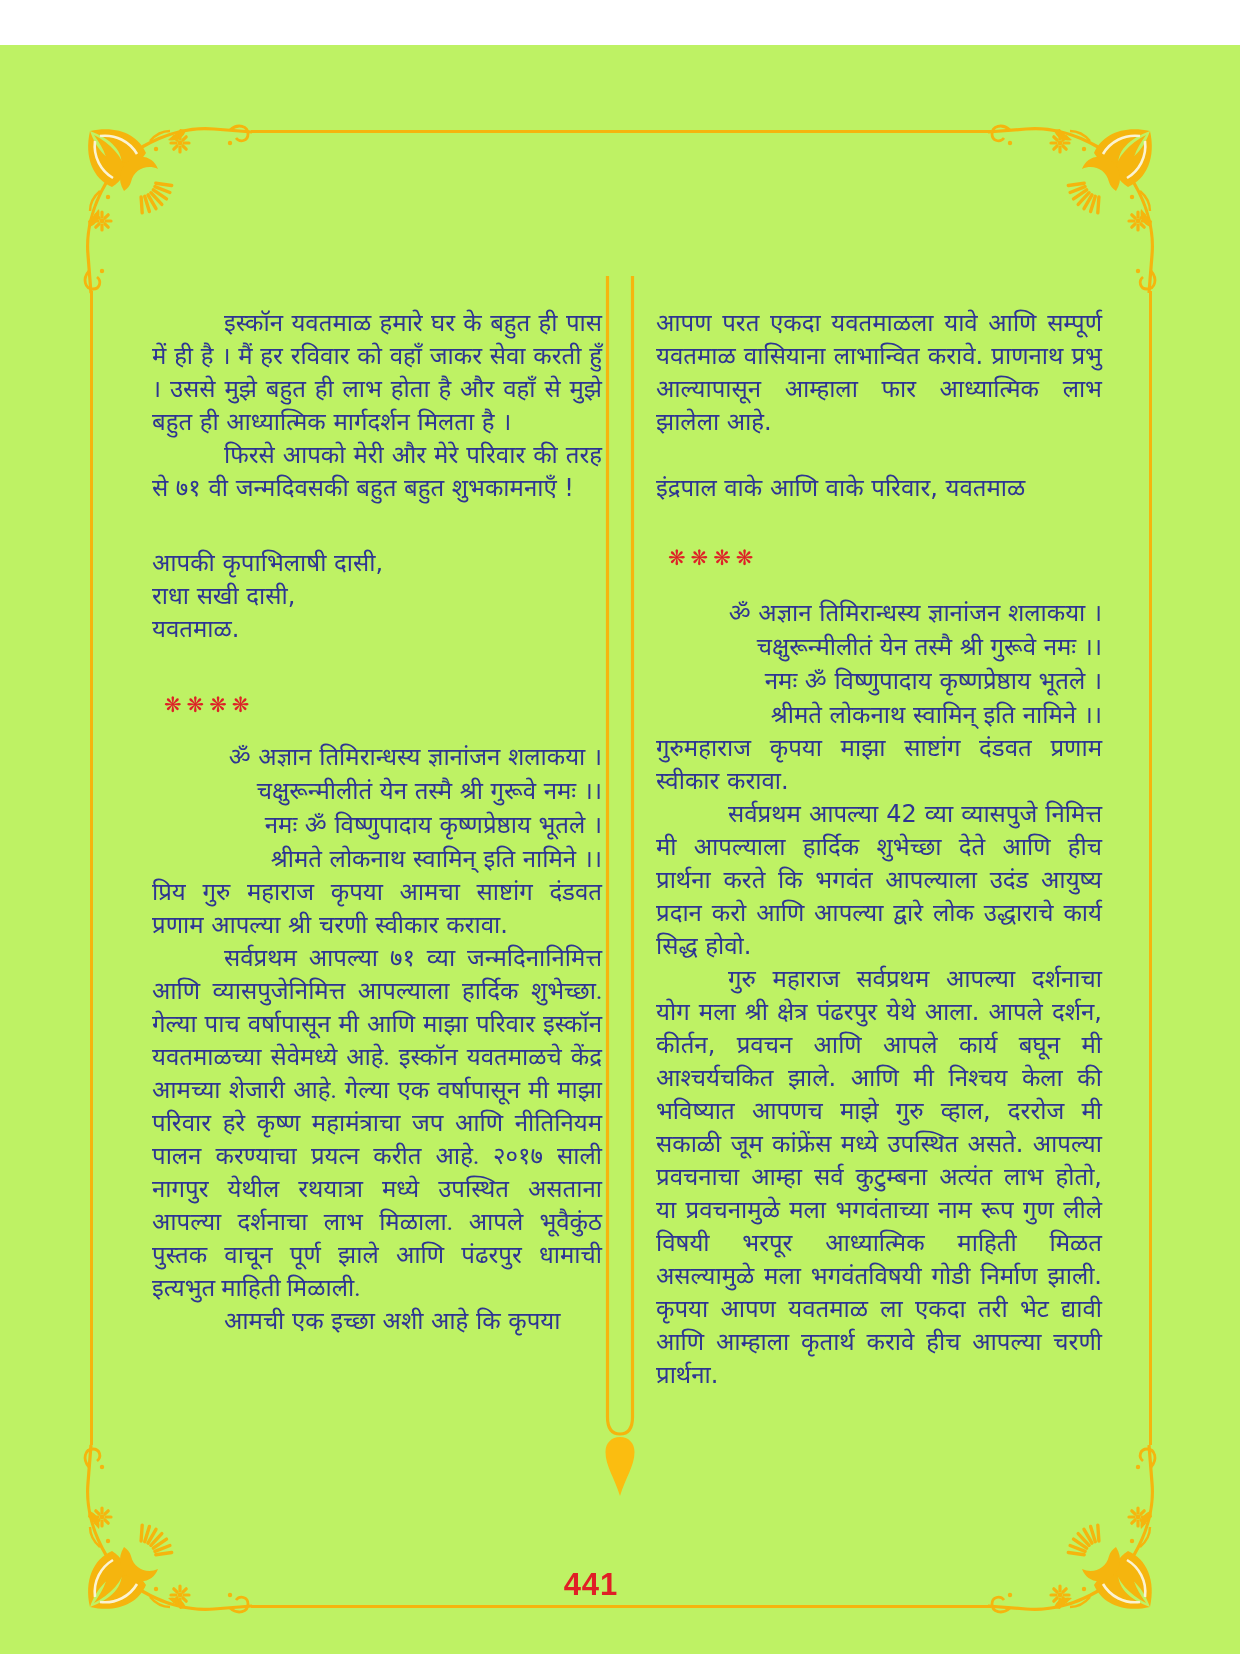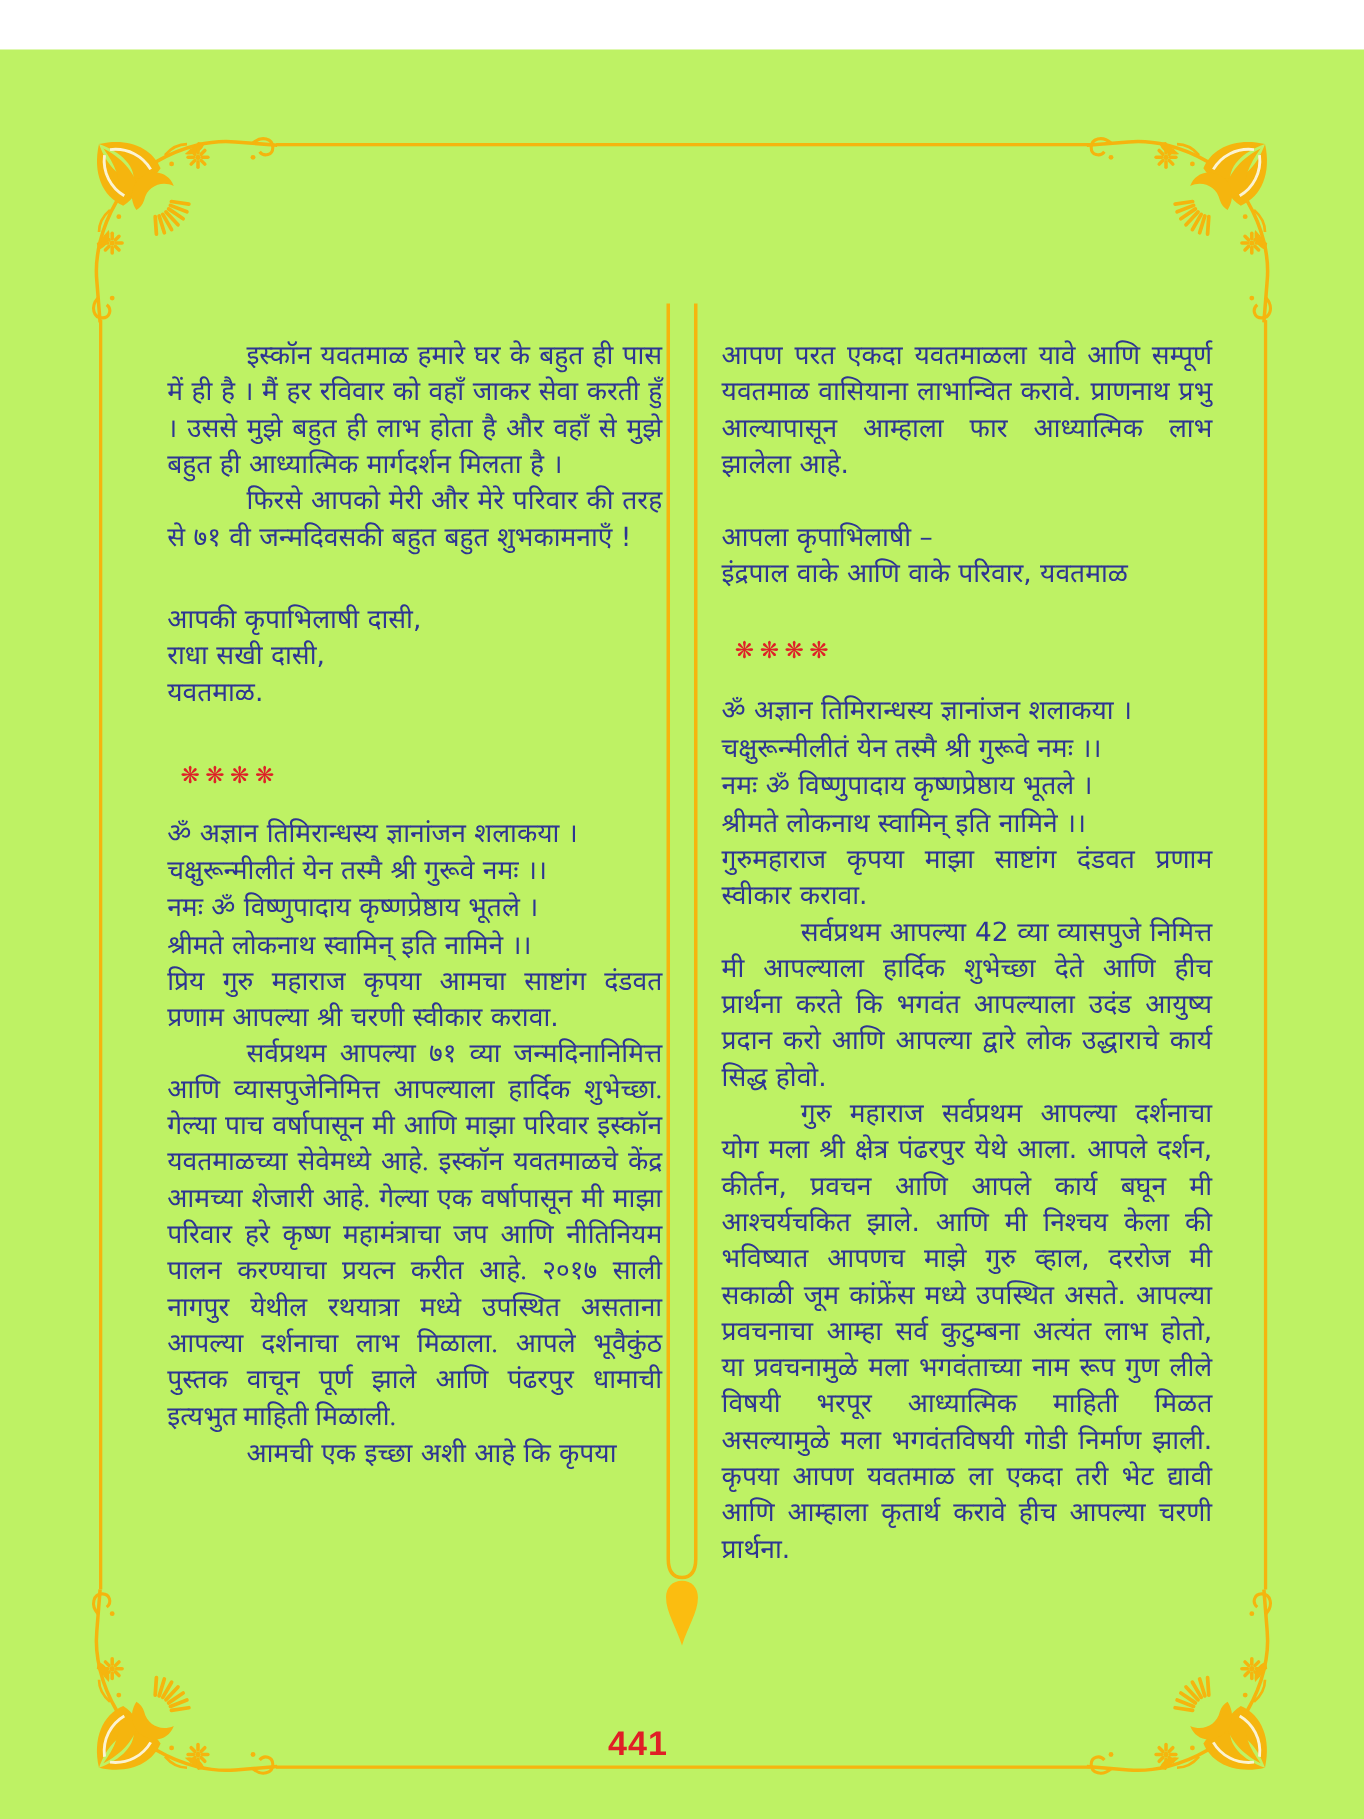--- a/index.html
+++ b/index.html
@@ -28,36 +28,36 @@
     position:absolute;top:262px;width:450px;
     color:#2E3592;font-size:24px;line-height:33px;
     text-align:justify;
   }
   .col.left{left:152px;}
   .col.right{left:656px;width:446px;}
   .col p{margin:0;text-align:justify;}
   .indent{text-indent:72px;}
   .sig div{text-align:left;}
   .shloka{text-align:center;line-height:34px;}
-  .shloka div{text-align:left;}
+  .shloka div{text-align:right;}
   .sep{
     color:#DE2127;font-size:21px;font-weight:bold;
     letter-spacing:5px;text-align:left;margin-left:12px;line-height:26px;
   }
   .mt4{margin-top:4px;}  .mt12{margin-top:12px;}
   .mt22{margin-top:22px;} .mt25{margin-top:25px;}
   .mt26{margin-top:26px;} .mt30{margin-top:30px;}
   .mt33{margin-top:33px;} .mt36{margin-top:36px;font-family:Liberation Serif, serif;}
   .mt40{margin-top:40px;} .mt42{margin-top:42px;}
   .mt46{margin-top:46px;}
   .pageno{
     position:absolute;left:0;top:1522px;width:1160px;
     text-align:center;color:#E01F26;
     font-family:"Liberation Sans",sans-serif;
-    font-weight:bold;font-size:31px;letter-spacing:1px;
+    font-weight:bold;font-size:31px;letter-spacing:1px;padding-left:11px;
   }
 </style>
 </head>
 <body>
 
 <div class="page">
 
   <svg width="0" height="0" style="position:absolute" aria-hidden="true">
     <defs>
       <g id="corner-orn">
@@ -165,21 +165,20 @@
       <div>श्रीमते लोकनाथ स्वामिन् इति नामिने ।।</div>
     </div>
     <p class="mt30">प्रिय गुरु महाराज कृपया आमचा साष्टांग दंडवत प्रणाम आपल्या श्री चरणी स्वीकार करावा.</p>
     <p class="indent mt36">सर्वप्रथम आपल्या ७१ व्या जन्मदिनानिमित्त आणि व्यासपुजेनिमित्त आपल्याला हार्दिक शुभेच्छा. गेल्या पाच वर्षापासून मी आणि माझा परिवार इस्कॉन यवतमाळच्या सेवेमध्ये आहे. इस्कॉन यवतमाळचे केंद्र आमच्या शेजारी आहे. गेल्या एक वर्षापासून मी माझा परिवार हरे कृष्ण महामंत्राचा जप आणि नीतिनियम पालन करण्याचा प्रयत्न करीत आहे. २०१७ साली नागपुर येथील रथयात्रा मध्ये उपस्थित असताना आपल्या दर्शनाचा लाभ मिळाला. आपले भूवैकुंठ पुस्तक वाचून पूर्ण झाले आणि पंढरपुर धामाची इत्यभुत माहिती मिळाली.</p>
     <p class="indent">आमची एक इच्छा अशी आहे कि कृपया</p>
   </div>
 
   <div class="col right">
     <p>आपण परत एकदा यवतमाळला यावे आणि सम्पूर्ण यवतमाळ वासियाना लाभान्वित करावे. प्राणनाथ प्रभु आल्यापासून आम्हाला फार आध्यात्मिक लाभ झालेला आहे.</p>
     <div class="sig mt33">
-      <div>आपला कृपाभिलाषी –</div>
       <div>इंद्रपाल वाके आणि वाके परिवार, यवतमाळ</div>
     </div>
     <div class="sep mt40">❋❋❋❋</div>
     <div class="shloka mt25">
       <div>ॐ अज्ञान तिमिरान्धस्य ज्ञानांजन शलाकया ।</div>
       <div>चक्षुरून्मीलीतं येन तस्मै श्री गुरूवे नमः ।।</div>
       <div>नमः ॐ विष्णुपादाय कृष्णप्रेष्ठाय भूतले ।</div>
       <div>श्रीमते लोकनाथ स्वामिन् इति नामिने ।।</div>
     </div>
     <p class="mt26">गुरुमहाराज कृपया माझा साष्टांग दंडवत प्रणाम स्वीकार करावा.</p>

